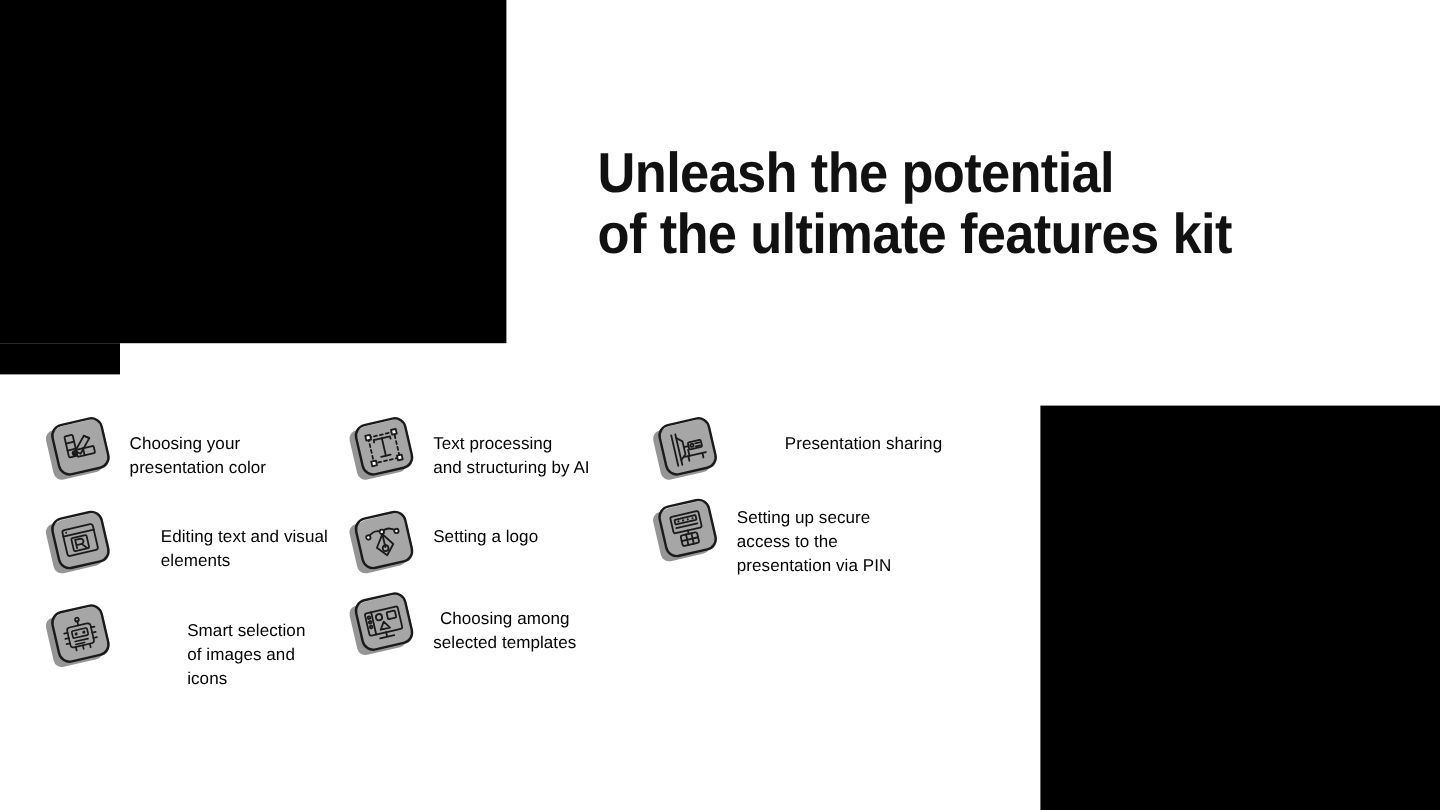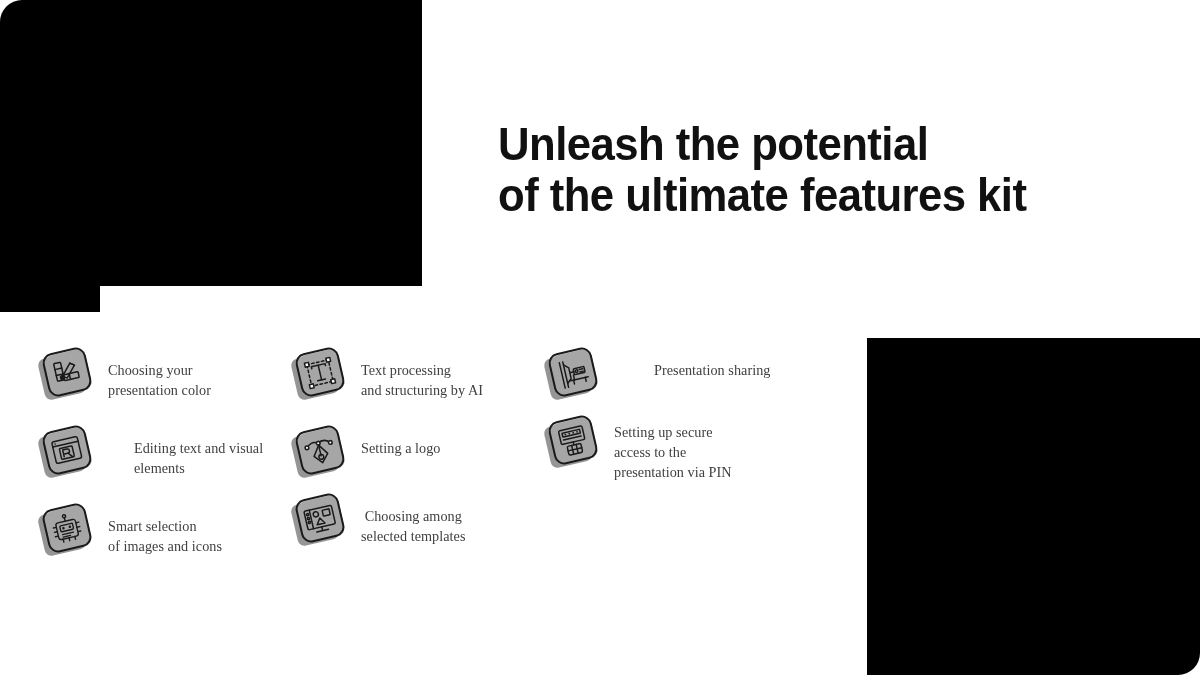--- a/index.html
+++ b/index.html
@@ -10,21 +10,20 @@
   }
   body {
     font-family: "Liberation Sans", sans-serif;
   }
   #slide {
     position: relative;
     width: 1200px;
     height: 675px;
     background: #ffffff;
     overflow: hidden;
-    border-radius: 22px;
   }
 
   
   .blk {
     position: absolute;
     background: #000000;
   }
   #block-top-left-main  { left: 0;   top: 0;   width: 422px; height: 286px; }
   #block-top-left-step  { left: 0;   top: 286px; width: 100px; height: 26px; }
   #block-bottom-right   { left: 867px; top: 338px; width: 333px; height: 337px; }
@@ -67,21 +66,21 @@
 
   .feature {
     position: absolute;
     display: flex;
     align-items: flex-start;
   }
 
   
   #col-1 .feature:nth-child(1) { top: 10px; }
   #col-1 .feature:nth-child(2) { top: 88px; gap: 26px; }
-  #col-1 .feature:nth-child(3) { top: 166px; }
+  #col-1 .feature:nth-child(3) { top: 166px; gap: 48px; }
 
   #col-2 .feature:nth-child(1) { top: 10px; }
   #col-2 .feature:nth-child(2) { top: 88px; }
   #col-2 .feature:nth-child(3) { top: 156px; }
 
   #col-3 .feature:nth-child(1) { top: 10px; gap: 40px; }
   #col-3 .feature:nth-child(2) { top: 78px; }
 
   
   .icon-badge {
@@ -132,24 +131,24 @@
     transform: rotate(-13deg);
   }
   .icon-badge .glyph svg {
     display: block;
     width: 34px;
     height: 34px;
   }
 
   
   .feature-label {
-    font-family: Liberation Serif, serif;
+    font-family: Liberation Sans, sans-serif;
     font-size: 14.2px;
     line-height: 20px;
-    color: #404040;
+    color: #000000;
     padding-top: 12px;
     white-space: pre-line;
     letter-spacing: 0.05px;
   }
   #col-3 .feature:nth-child(2) .feature-label { padding-top: 6px; }
   #col-2 .feature:nth-child(3) .feature-label { padding-top: 12px; text-align: center; }
 </style>
 </head>
 <body>
 

